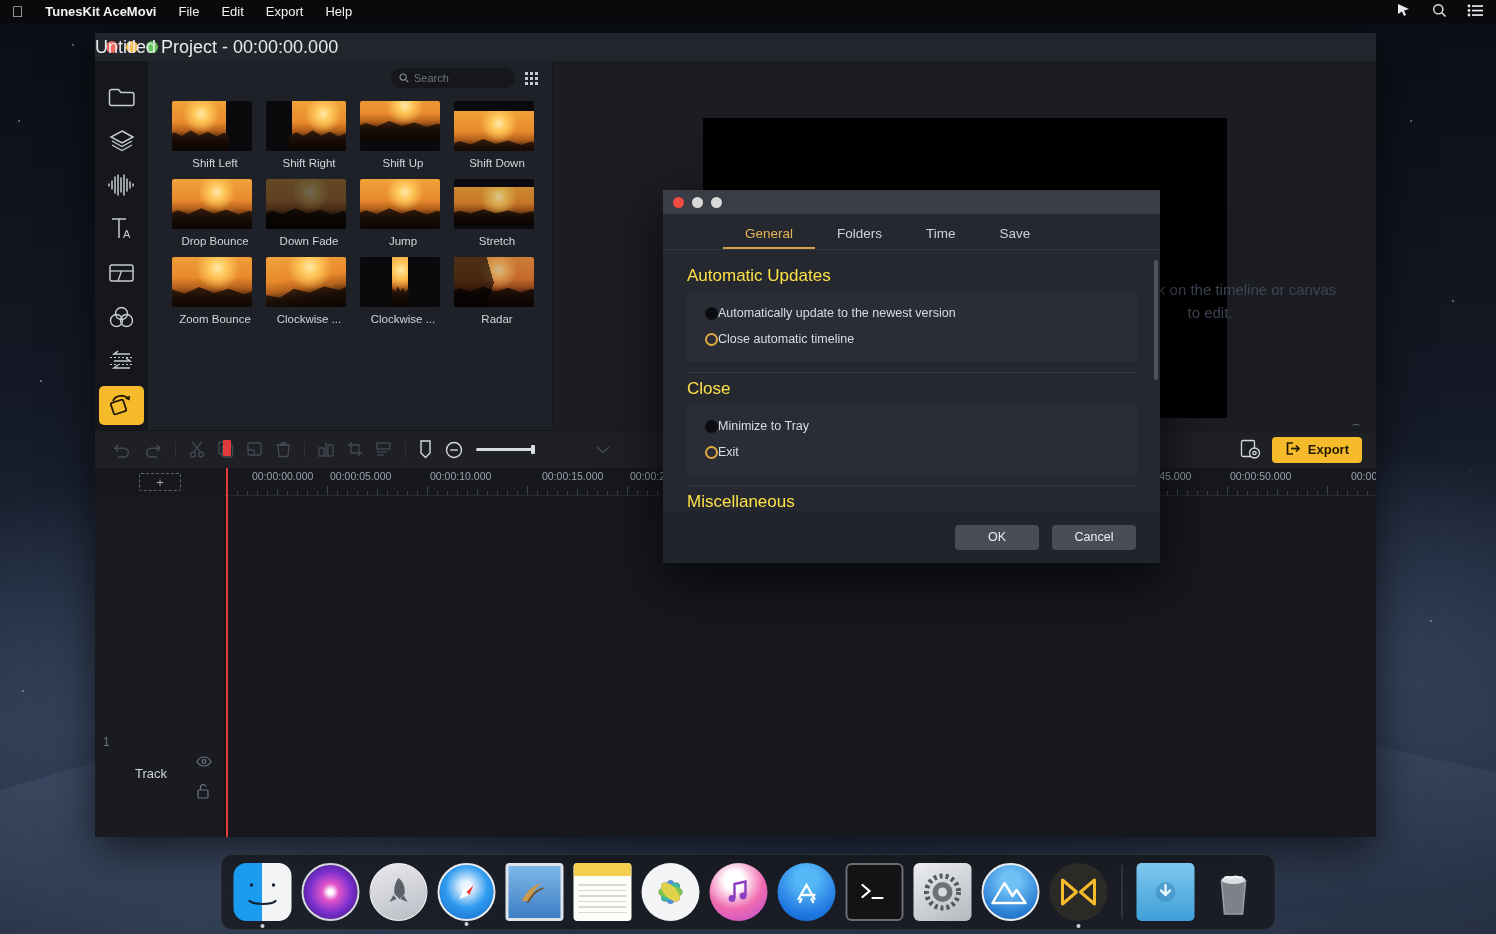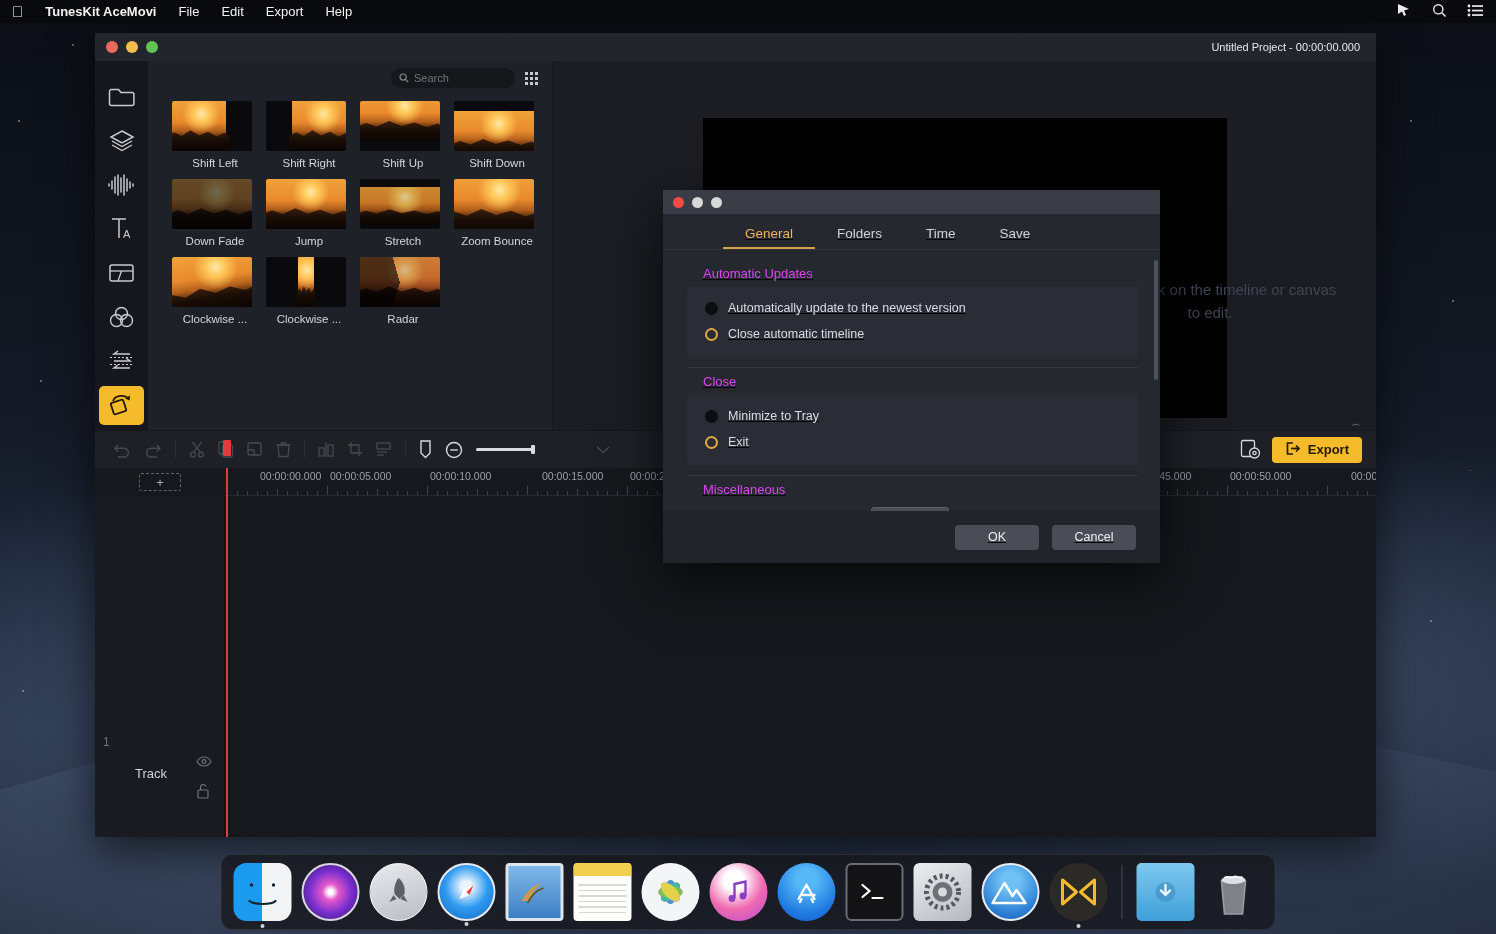--- a/index.html
+++ b/index.html
@@ -53,22 +53,22 @@
     overflow: hidden;
   }
   #titlebar {
     height: 28px; background: #22252c; position: relative;
     display: flex; align-items: center; flex: 0 0 28px;
   }
   .traffic { display: flex; gap: 8px; padding-left: 11px; }
   .tl { width: 12px; height: 12px; border-radius: 50%; }
   .tl.r { background: #ec6a5f; } .tl.y { background: #f5bd4f; } .tl.g { background: #61c554; }
   #wintitle {
-    position: absolute; left: 0; right: 16px; text-align: right;
-    font-size: 11px; color: #e8e9ec; pointer-events: none;
+    position: absolute; left: 0; right: 16px; text-align: left;
+    font-size: 18px; color: #e8e9ec; pointer-events: none;
   }
 
   #winbody { flex: 1; display: flex; min-height: 0; }
 
   
   #rail {
     width: 53px; background: #15171c; flex: 0 0 53px;
     display: flex; flex-direction: column; align-items: center; padding-top: 16px;
   }
   .rail-btn {
@@ -207,38 +207,38 @@
   #playhead { position: absolute; top: 0; bottom: 0; width: 2px; background: #e23b3b; left: 0; }
   #playhead::before {
     content: ""; position: absolute; top: -28px; left: -3px; width: 8px; height: 16px;
     background: #e23b3b; border-radius: 1px;
   }
 
   
   #prefs {
     position: absolute; left: 568px; top: 157px; width: 497px; height: 373px;
     background: #262830; box-shadow: 0 18px 50px rgba(0,0,0,.7);
-    z-index: 40; display: flex; flex-direction: column; overflow: hidden; text-decoration: underline;
+    z-index: 40; display: flex; flex-direction: column; overflow: hidden;
   }
   #prefs-title { height: 24px; background: #3a3d45; display: flex; align-items: center; padding-left: 10px; gap: 8px; flex: 0 0 24px; }
   .ptl { width: 11px; height: 11px; border-radius: 50%; }
   .ptl.r { background: #f24b42; } .ptl.a { background: #d8d8d8; }
   #prefs-tabs {
     height: 36px; flex: 0 0 36px; display: flex; align-items: flex-end; gap: 0;
     background: #262830; border-bottom: 1px solid #33363f; padding-left: 60px;
   }
   .ptab {
     padding: 0 22px 6px; font-size: 13.5px; color: #cfd2d8; cursor: pointer;
     border-bottom: 2px solid transparent;
   }
   .ptab.active { color: #e8b55a; border-bottom-color: #d4a24a; }
   #prefs-body { flex: 1; overflow: hidden; padding: 10px 22px 0 24px; }
-  .sec-title { font-size: 13px; color: #d946ef; margin: 6px 16px 6px; }
+  .sec-title { font-size: 17px; color: #fde047; margin: 6px 0 6px; }
   .sec-box { background: #2b2d36; border-radius: 2px; padding: 8px 0 10px 18px; }
-  .radio-row { display: flex; align-items: center; gap: 10px; height: 26px; font-size: 12.5px; color: #d9dce2; }
+  .radio-row { display: flex; align-items: center; height: 26px; font-size: 12.5px; color: #d9dce2; }
   .radio { width: 13px; height: 13px; border-radius: 50%; flex: 0 0 13px; }
   .radio.off { background: #0c0d11; }
   .radio.on { background: transparent; border: 2px solid #e0a93d; }
   .divider { height: 1px; background: #34373f; margin: 10px 0 4px; }
   .misc-row { display: flex; align-items: center; gap: 14px; padding-left: 14px; margin-top: 10px; font-size: 12.5px; color: #d9dce2; }
   #resetbtn {
     background: #4a4d56; color: #e9ebef; border: 1px solid #5b5f69; border-radius: 3px;
     padding: 4px 22px; font-size: 12.5px; cursor: pointer;
     font-family: "Liberation Sans", sans-serif;
   }
@@ -436,20 +436,26 @@
             <div class="thumb t-up">
               <div class="sunset"></div>
             </div>
             <div class="lib-label">Shift Up</div>
           </div>
           <div class="lib-item">
             <div class="thumb t-down">
               <div class="sunset"></div>
             </div>
             <div class="lib-label">Shift Down</div>
+          </div>
+          <div class="lib-item">
+            <div class="thumb t-plain">
+              <div class="sunset"></div>
+            </div>
+            <div class="lib-label">Drop Bounce</div>
           </div>
           <div class="lib-item">
             <div class="thumb t-dim">
               <div class="sunset"></div>
             </div>
             <div class="lib-label">Down Fade</div>
           </div>
           <div class="lib-item">
             <div class="thumb t-plain">
               <div class="sunset"></div>
@@ -719,21 +725,21 @@
             <div class="minor" style="left: 1062px; height: 4px;"></div>
             <div class="minor" style="left: 1072px; height: 4px;"></div>
             <div class="minor" style="left: 1082px; height: 4px;"></div>
             <div class="minor" style="left: 1092px; height: 4px;"></div>
             <div class="minor" style="left: 1102px; height: 9px;"></div>
             <div class="minor" style="left: 1112px; height: 4px;"></div>
             <div class="minor" style="left: 1122px; height: 4px;"></div>
             <div class="minor" style="left: 1132px; height: 4px;"></div>
             <div class="minor" style="left: 1142px; height: 4px;"></div>
           </div>
-      <div class="rtick" style="left: 14px; padding-left: 21px;">00:00:00.000</div>
+      <div class="rtick" style="left: 6px; padding-left: 21px;">00:00:00.000</div>
           <div class="rtick" style="left: 105px;">00:00:05.000</div>
           <div class="rtick" style="left: 205px;">00:00:10.000</div>
           <div class="rtick" style="left: 305px; margin-left: 12px;">00:00:15.000</div>
           <div class="rtick" style="left: 405px;">00:00:20.000</div>
           <div class="rtick" style="left: 505px;">00:00:25.000</div>
           <div class="rtick" style="left: 605px;">00:00:30.000</div>
           <div class="rtick" style="left: 705px;">00:00:35.000</div>
           <div class="rtick" style="left: 805px;">00:00:40.000</div>
           <div class="rtick" style="left: 905px;">00:00:45.000</div>
           <div class="rtick" style="left: 1005px;">00:00:50.000</div>

